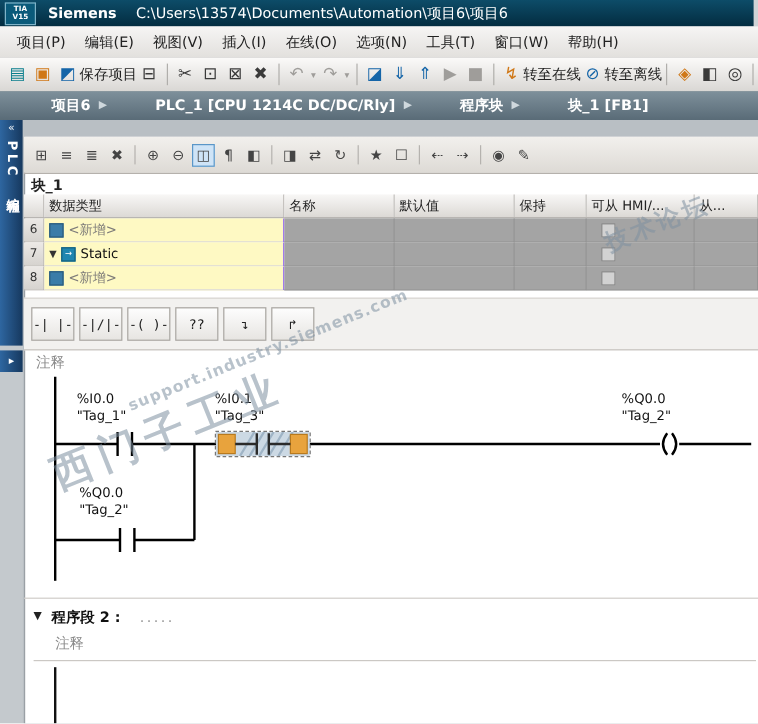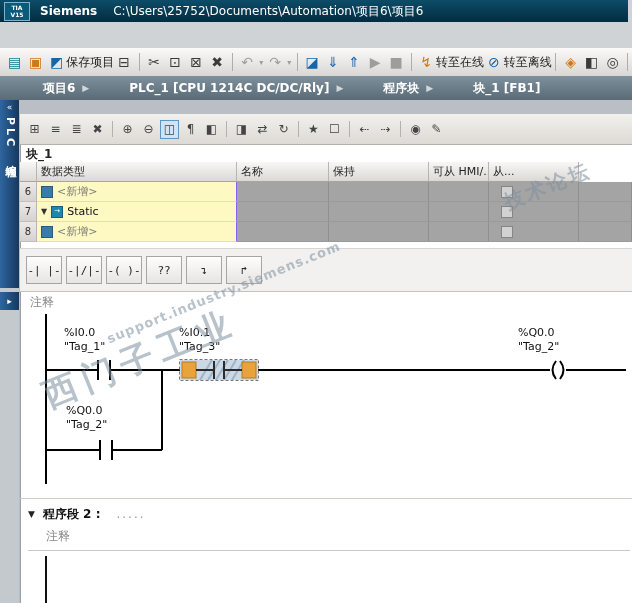--- a/index.html
+++ b/index.html
@@ -129,23 +129,35 @@
 <body>
 
 <div id="app">
 
   <div class="titlebar">
     <div class="tia-logo">
       <span>TIA</span>
       <span>V15</span>
     </div>
     <span class="title-app">Siemens</span>
-    <span class="title-path">C:\Users\25752\Documents\Automation\项目6\项目6</span>
-  </div>
-
+    <span class="title-path">C:\Users\13574\Documents\Automation\项目6\项目6</span>
+  </div>
+
+  <div class="menubar">
+
+  <span class="menu-item">项目(P)</span>
+      <span class="menu-item">编辑(E)</span>
+      <span class="menu-item">视图(V)</span>
+      <span class="menu-item">插入(I)</span>
+      <span class="menu-item">在线(O)</span>
+      <span class="menu-item">选项(N)</span>
+      <span class="menu-item">工具(T)</span>
+      <span class="menu-item">窗口(W)</span>
+      <span class="menu-item">帮助(H)</span>
+    </div>
 
   <div class="toolbar">
 
   <span class="tbtn c-teal">▤</span>
       <span class="tbtn c-orange">▣</span>
       <span class="tbtn c-blue">◩</span>
       <span class="tbtn tlabel">保存项目</span>
       <span class="tbtn">⊟</span>
       <span class="tbtn sep"></span>
       <span class="tbtn">✂</span>
@@ -237,20 +249,21 @@
       <span class="bbtn">✎</span>
     </div>
 
   <div class="blk-title">块_1</div>
 
   <div class="iface">
     <div class="t-head">
       <div class="th"></div>
       <div class="th">数据类型</div>
       <div class="th">名称</div>
+      <div class="th">默认值</div>
       <div class="th">保持</div>
       <div class="th">可从 HMI/...</div>
       <div class="th">从...</div>
     </div>
 
     <div class="t-row">
       <div class="td num">6</div>
       <div class="td name">
         <span class="var-icon"></span>
         <span class="new-text">&lt;新增&gt;</span>

